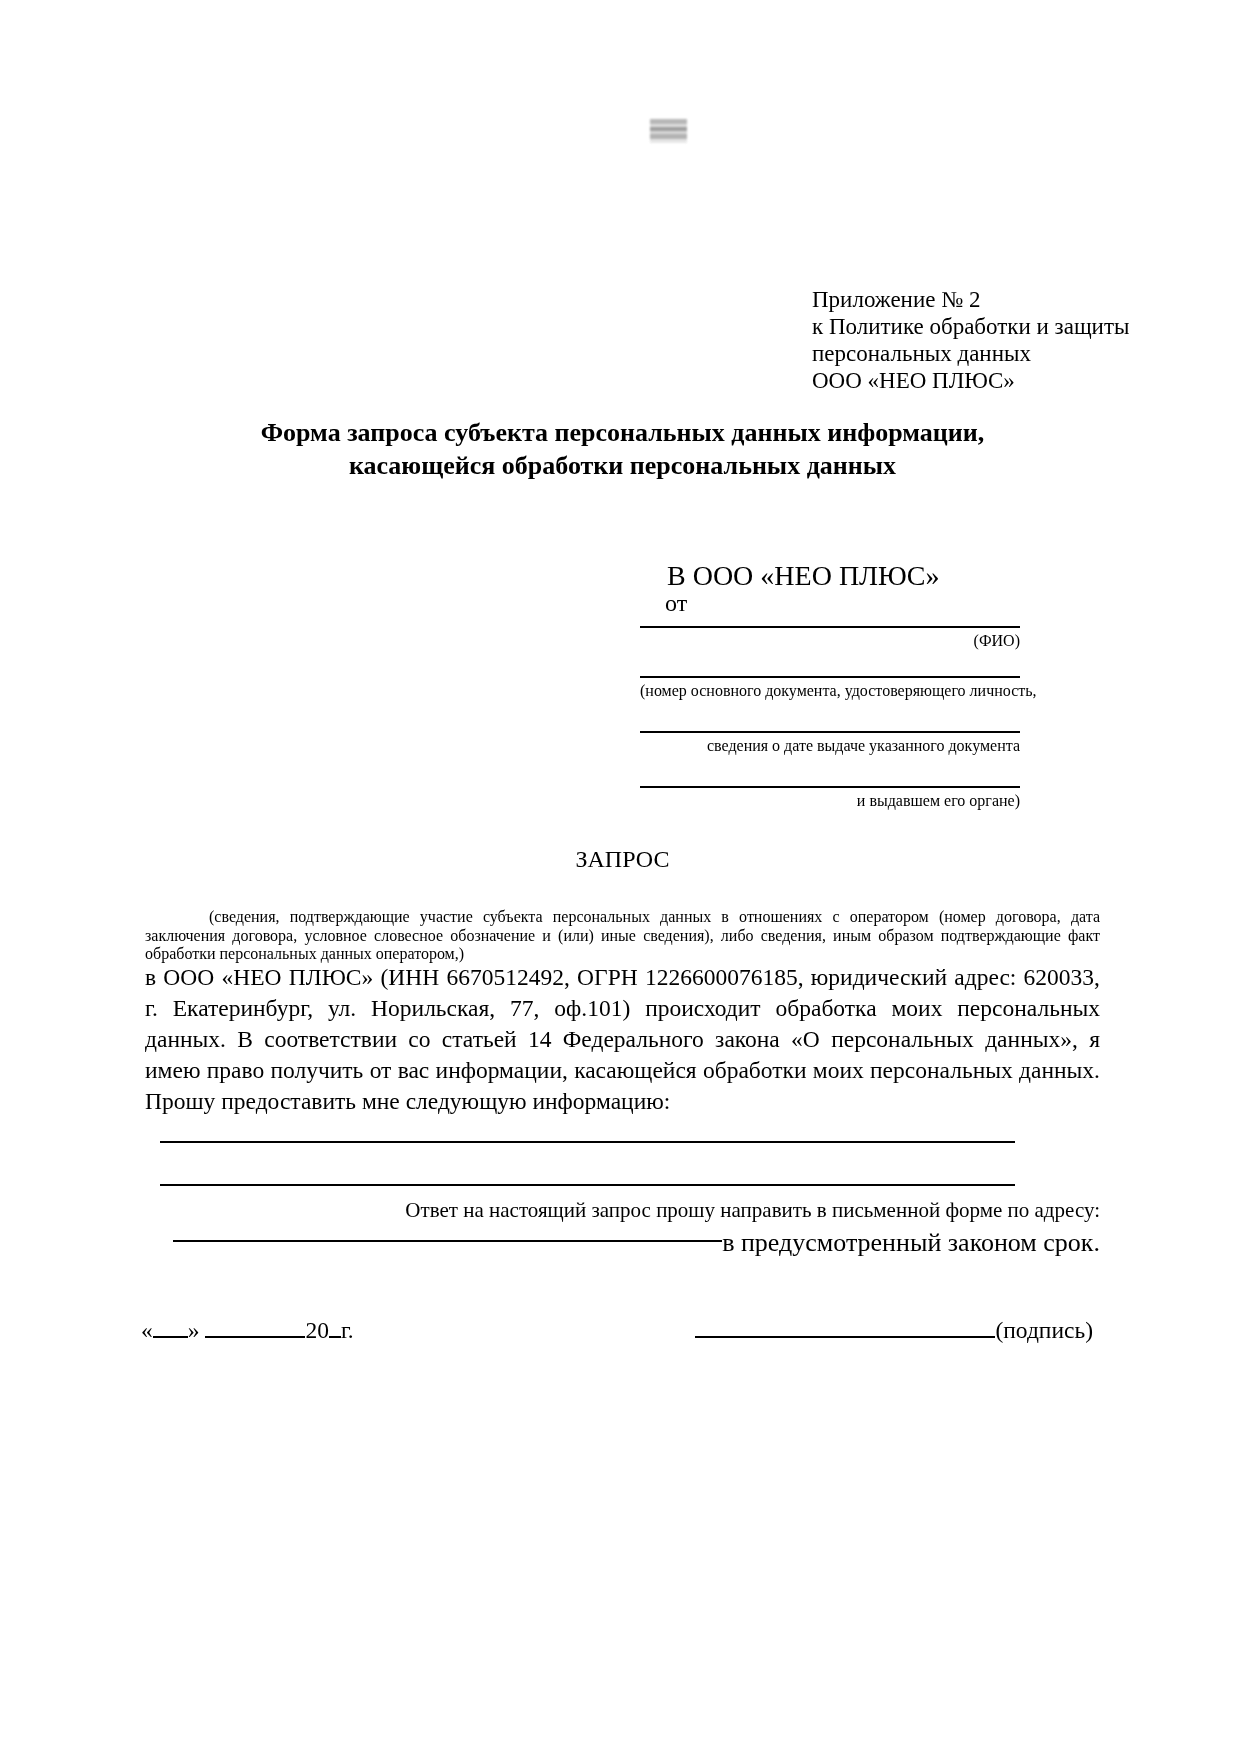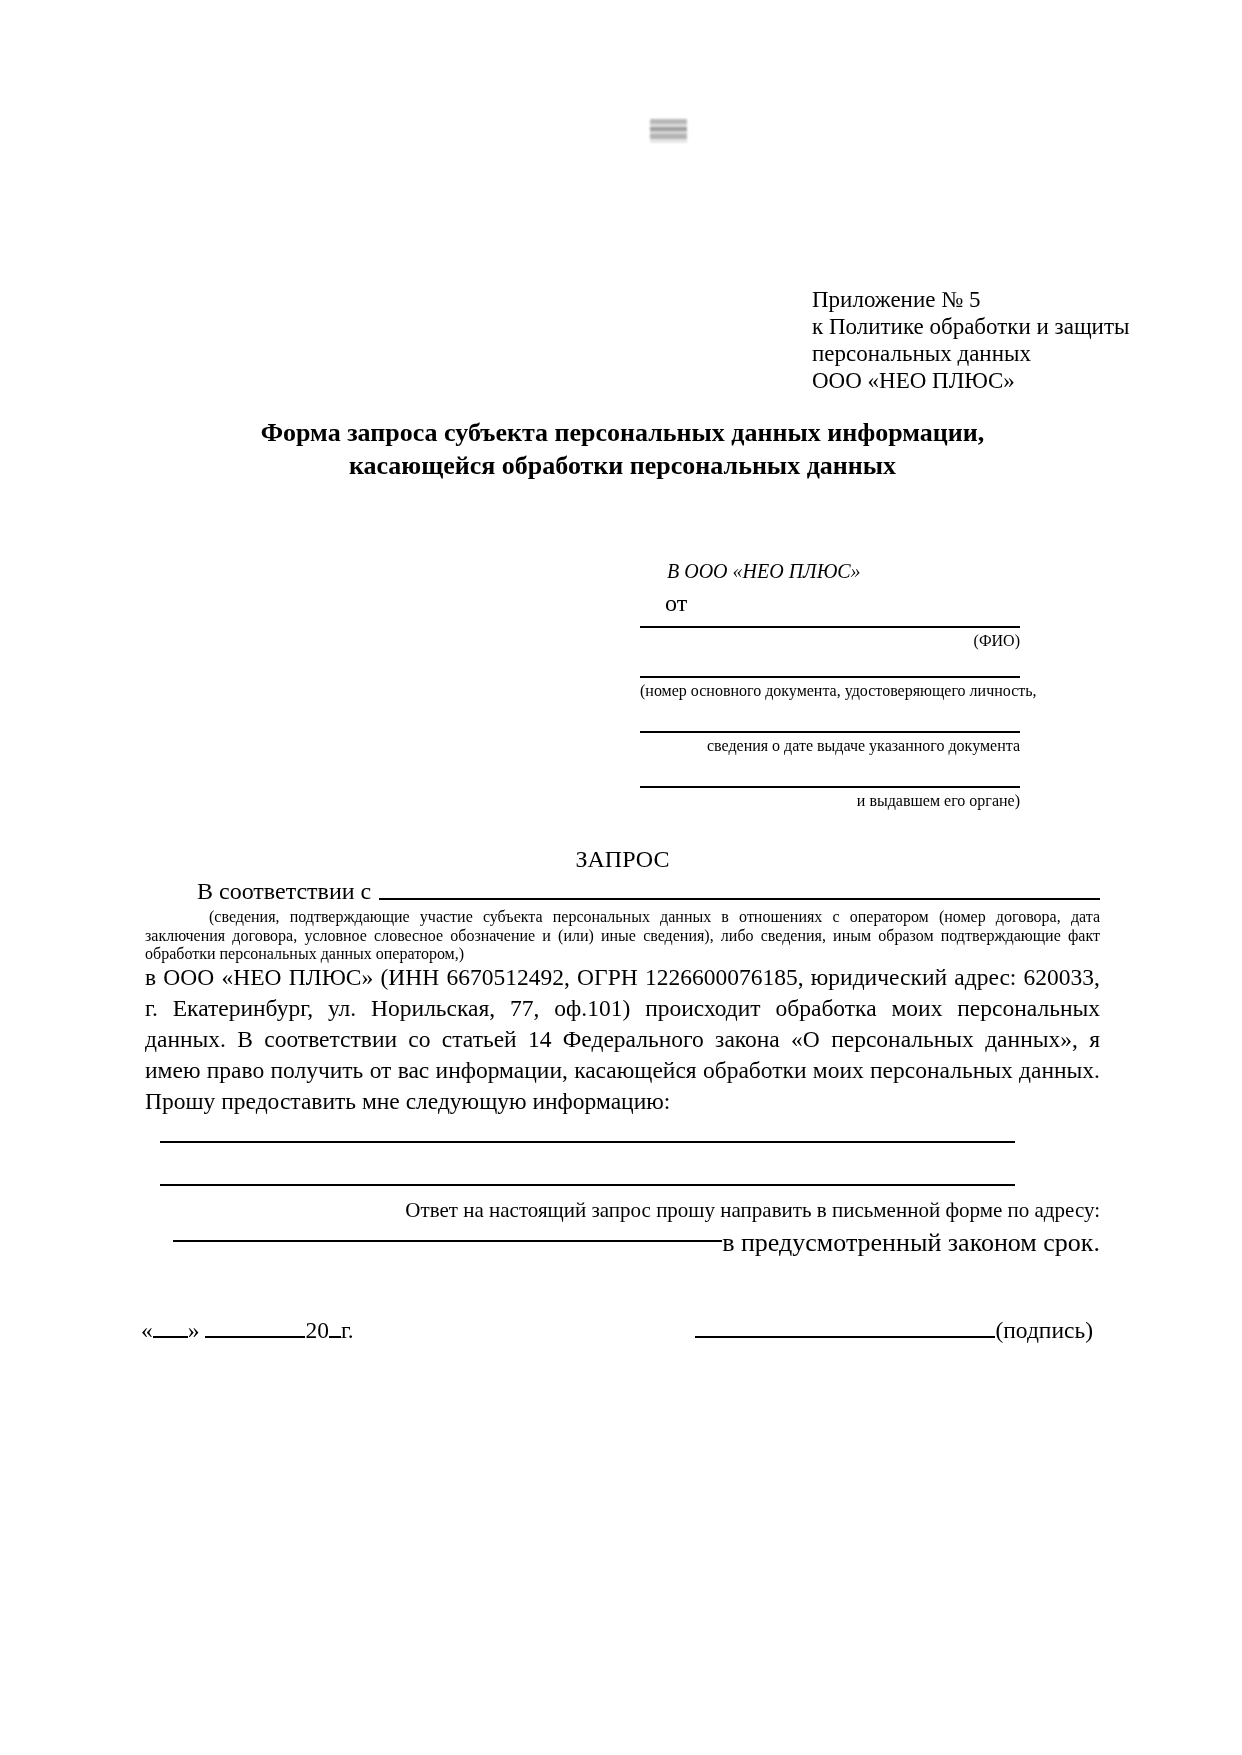--- a/index.html
+++ b/index.html
@@ -35,21 +35,21 @@
     font-size: 23px; line-height: 27px;
     white-space: nowrap;
   }
   .title {
     position: absolute;
     left: 145px; top: 416px; width: 955px;
     text-align: center;
     font-weight: bold;
     font-size: 26px; line-height: 33px;
   }
-  .addr-to { position: absolute; left: 667px; top: 560px; font-size: 20px; white-space: nowrap; font-style: italic; }
+  .addr-to { position: absolute; left: 667px; top: 560px; font-size: 28px; white-space: nowrap; }
   .addr-from { position: absolute; left: 665px; top: 590px; font-size: 24px; }
   .field { position: absolute; left: 640px; width: 380px; }
   .field .rule { height: 0; border-bottom: 2px solid #000; }
   .field .cap {
     margin-top: 4px;
     text-align: right;
     font-size: 16px;
     white-space: nowrap;
   }
   .f1 { top: 626px; }
@@ -105,21 +105,21 @@
   .sig-line { display: inline-block; width: 300px; border-bottom: 2px solid #000; height: 1em; vertical-align: baseline; }
 </style>
 </head>
 <body>
 
 <div class="page">
 
   <div class="logo"></div>
 
   <div class="hdr">
-    <div>Приложение № 5</div>
+    <div>Приложение № 2</div>
     <div>к Политике обработки и защиты</div>
     <div>персональных данных</div>
     <div>ООО «НЕО ПЛЮС»</div>
   </div>
 
   <div class="title">
     <div>Форма запроса субъекта персональных данных информации,</div>
     <div>касающейся обработки персональных данных</div>
   </div>
 
@@ -138,24 +138,20 @@
     <div class="rule"></div>
     <div class="cap">сведения о дате выдаче указанного документа</div>
   </div>
   <div class="field f4">
     <div class="rule"></div>
     <div class="cap">и выдавшем его органе)</div>
   </div>
 
   <div class="zapros">ЗАПРОС</div>
 
-  <div class="intro">
-    <span class="lbl">В соответствии с</span>
-    <span class="fill"></span>
-  </div>
 
   <div class="small-cap">(сведения, подтверждающие участие субъекта персональных данных в отношениях с оператором (номер договора, дата заключения договора, условное словесное обозначение и (или) иные сведения), либо сведения, иным образом подтверждающие факт обработки персональных данных оператором,)</div>
 
   <div class="body-par">в ООО «НЕО ПЛЮС» (ИНН 6670512492, ОГРН 1226600076185, юридический адрес: 620033, г. Екатеринбург, ул. Норильская, 77, оф.101) происходит обработка моих персональных данных. В соответствии со статьей 14 Федерального закона «О персональных данных», я имею право получить от вас информации, касающейся обработки моих персональных данных. Прошу предоставить мне следующую информацию:</div>
 
   <div class="blank ba"></div>
   <div class="blank bb"></div>
 
   <div class="reply1">Ответ на настоящий запрос прошу направить в письменной форме по адресу:</div>
 

